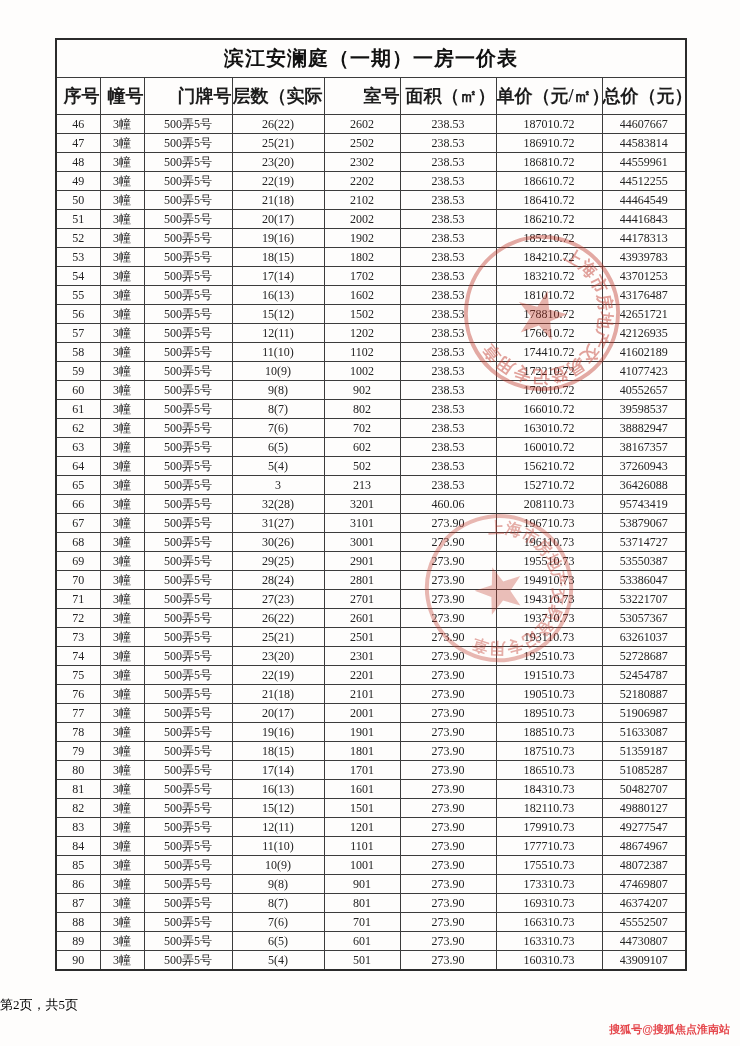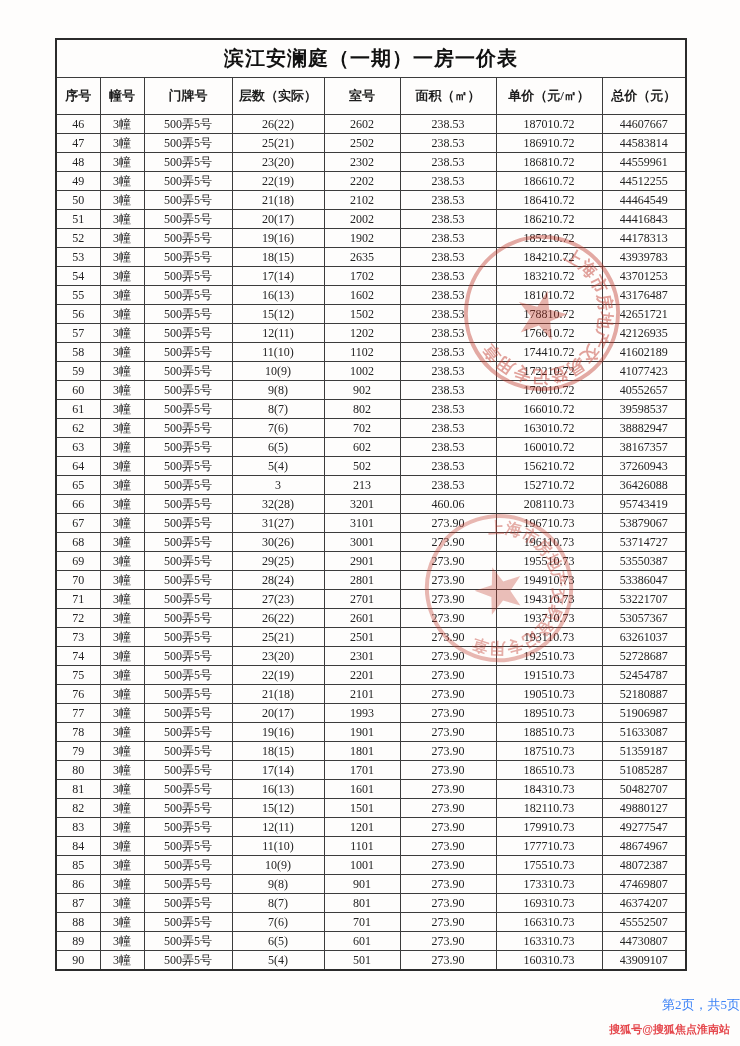--- a/index.html
+++ b/index.html
@@ -3,23 +3,23 @@
 <meta charset="utf-8">
 <style>
   html,body{margin:0;padding:0;background:#ffffff;}
   body{width:740px;height:1046px;font-family:"Liberation Serif","DejaVu Serif",serif;}
   .page{position:relative;width:740px;height:1046px;background:#fefdfc;overflow:hidden;}
   table.price{position:absolute;left:55px;top:38px;width:630px;border-collapse:collapse;
     border:2px solid #2b2b2b;table-layout:fixed;background:transparent;}
   table.price th,table.price td{border:1px solid #3c3c3c;text-align:center;vertical-align:middle;
     color:#222;padding:0;overflow:hidden;white-space:nowrap;}
   tr.title-row th{height:37px;font-size:20px;font-weight:bold;letter-spacing:1px;color:#111;}
-  tr.header-row th{height:36px;font-size:13px;font-weight:bold;color:#1d1d1d;}
+  tr.header-row th{height:36px;font-size:18px;font-weight:bold;color:#1d1d1d;text-align:right;}
   tbody td{height:18px;font-size:12px;line-height:18px;}
-  .footer{position:absolute;left:0;right:0;top:996px;text-align:right;font-size:13px;color:#3b82f6;}
+  .footer{position:absolute;left:0;right:0;top:996px;text-align:left;font-size:13px;color:#000000;}
   .watermark{position:absolute;right:10px;top:1022px;font-size:11px;font-weight:bold;
     color:#e5484d;font-family:"Liberation Sans","DejaVu Sans",sans-serif;}
   .seal{position:absolute;pointer-events:none;opacity:0.85;}
   .seal-1{left:452px;top:228px;transform:rotate(14deg);}
   .seal-2{left:412px;top:508px;transform:rotate(-18deg);}
   .seal svg{display:block;}
 </style>
 </head>
 <body>
 
@@ -120,21 +120,21 @@
           <td>1902</td>
           <td>238.53</td>
           <td>185210.72</td>
           <td>44178313</td>
         </tr>
         <tr>
           <td>53</td>
           <td>3幢</td>
           <td>500弄5号</td>
           <td>18(15)</td>
-          <td>2635</td>
+          <td>1802</td>
           <td>238.53</td>
           <td>184210.72</td>
           <td>43939783</td>
         </tr>
         <tr>
           <td>54</td>
           <td>3幢</td>
           <td>500弄5号</td>
           <td>17(14)</td>
           <td>1702</td>
@@ -360,21 +360,21 @@
           <td>2101</td>
           <td>273.90</td>
           <td>190510.73</td>
           <td>52180887</td>
         </tr>
         <tr>
           <td>77</td>
           <td>3幢</td>
           <td>500弄5号</td>
           <td>20(17)</td>
-          <td>1993</td>
+          <td>2001</td>
           <td>273.90</td>
           <td>189510.73</td>
           <td>51906987</td>
         </tr>
         <tr>
           <td>78</td>
           <td>3幢</td>
           <td>500弄5号</td>
           <td>19(16)</td>
           <td>1901</td>

